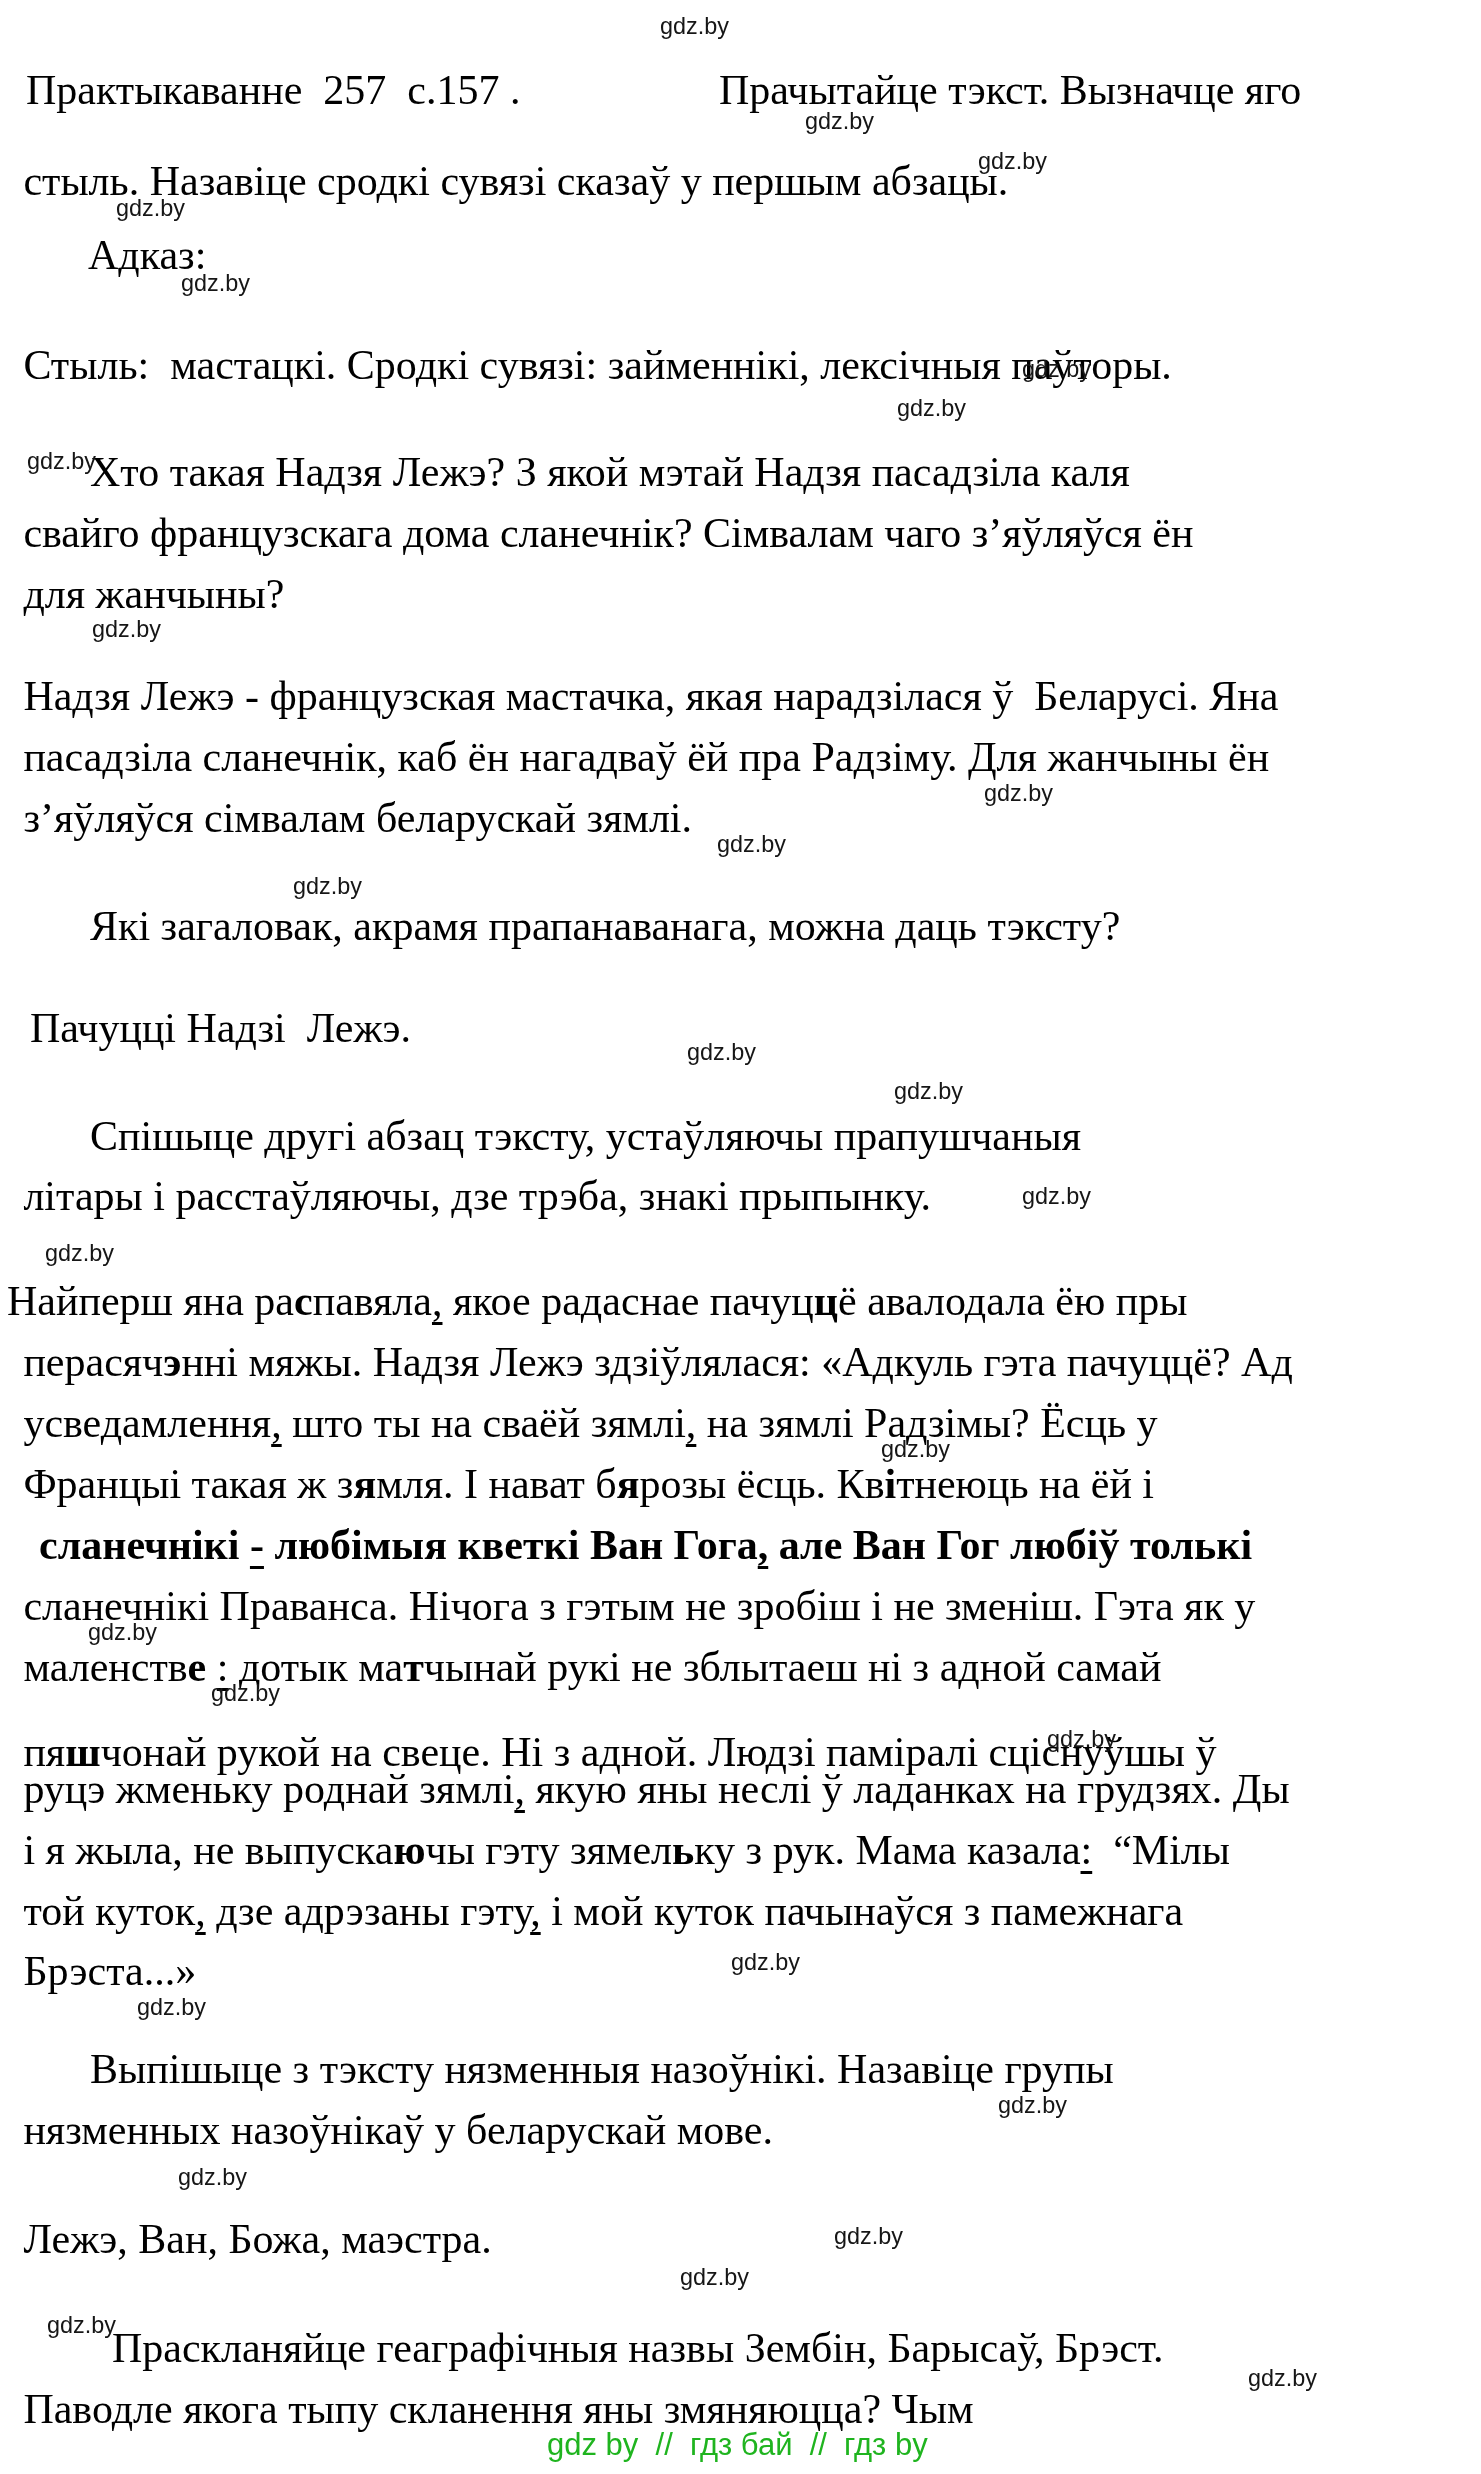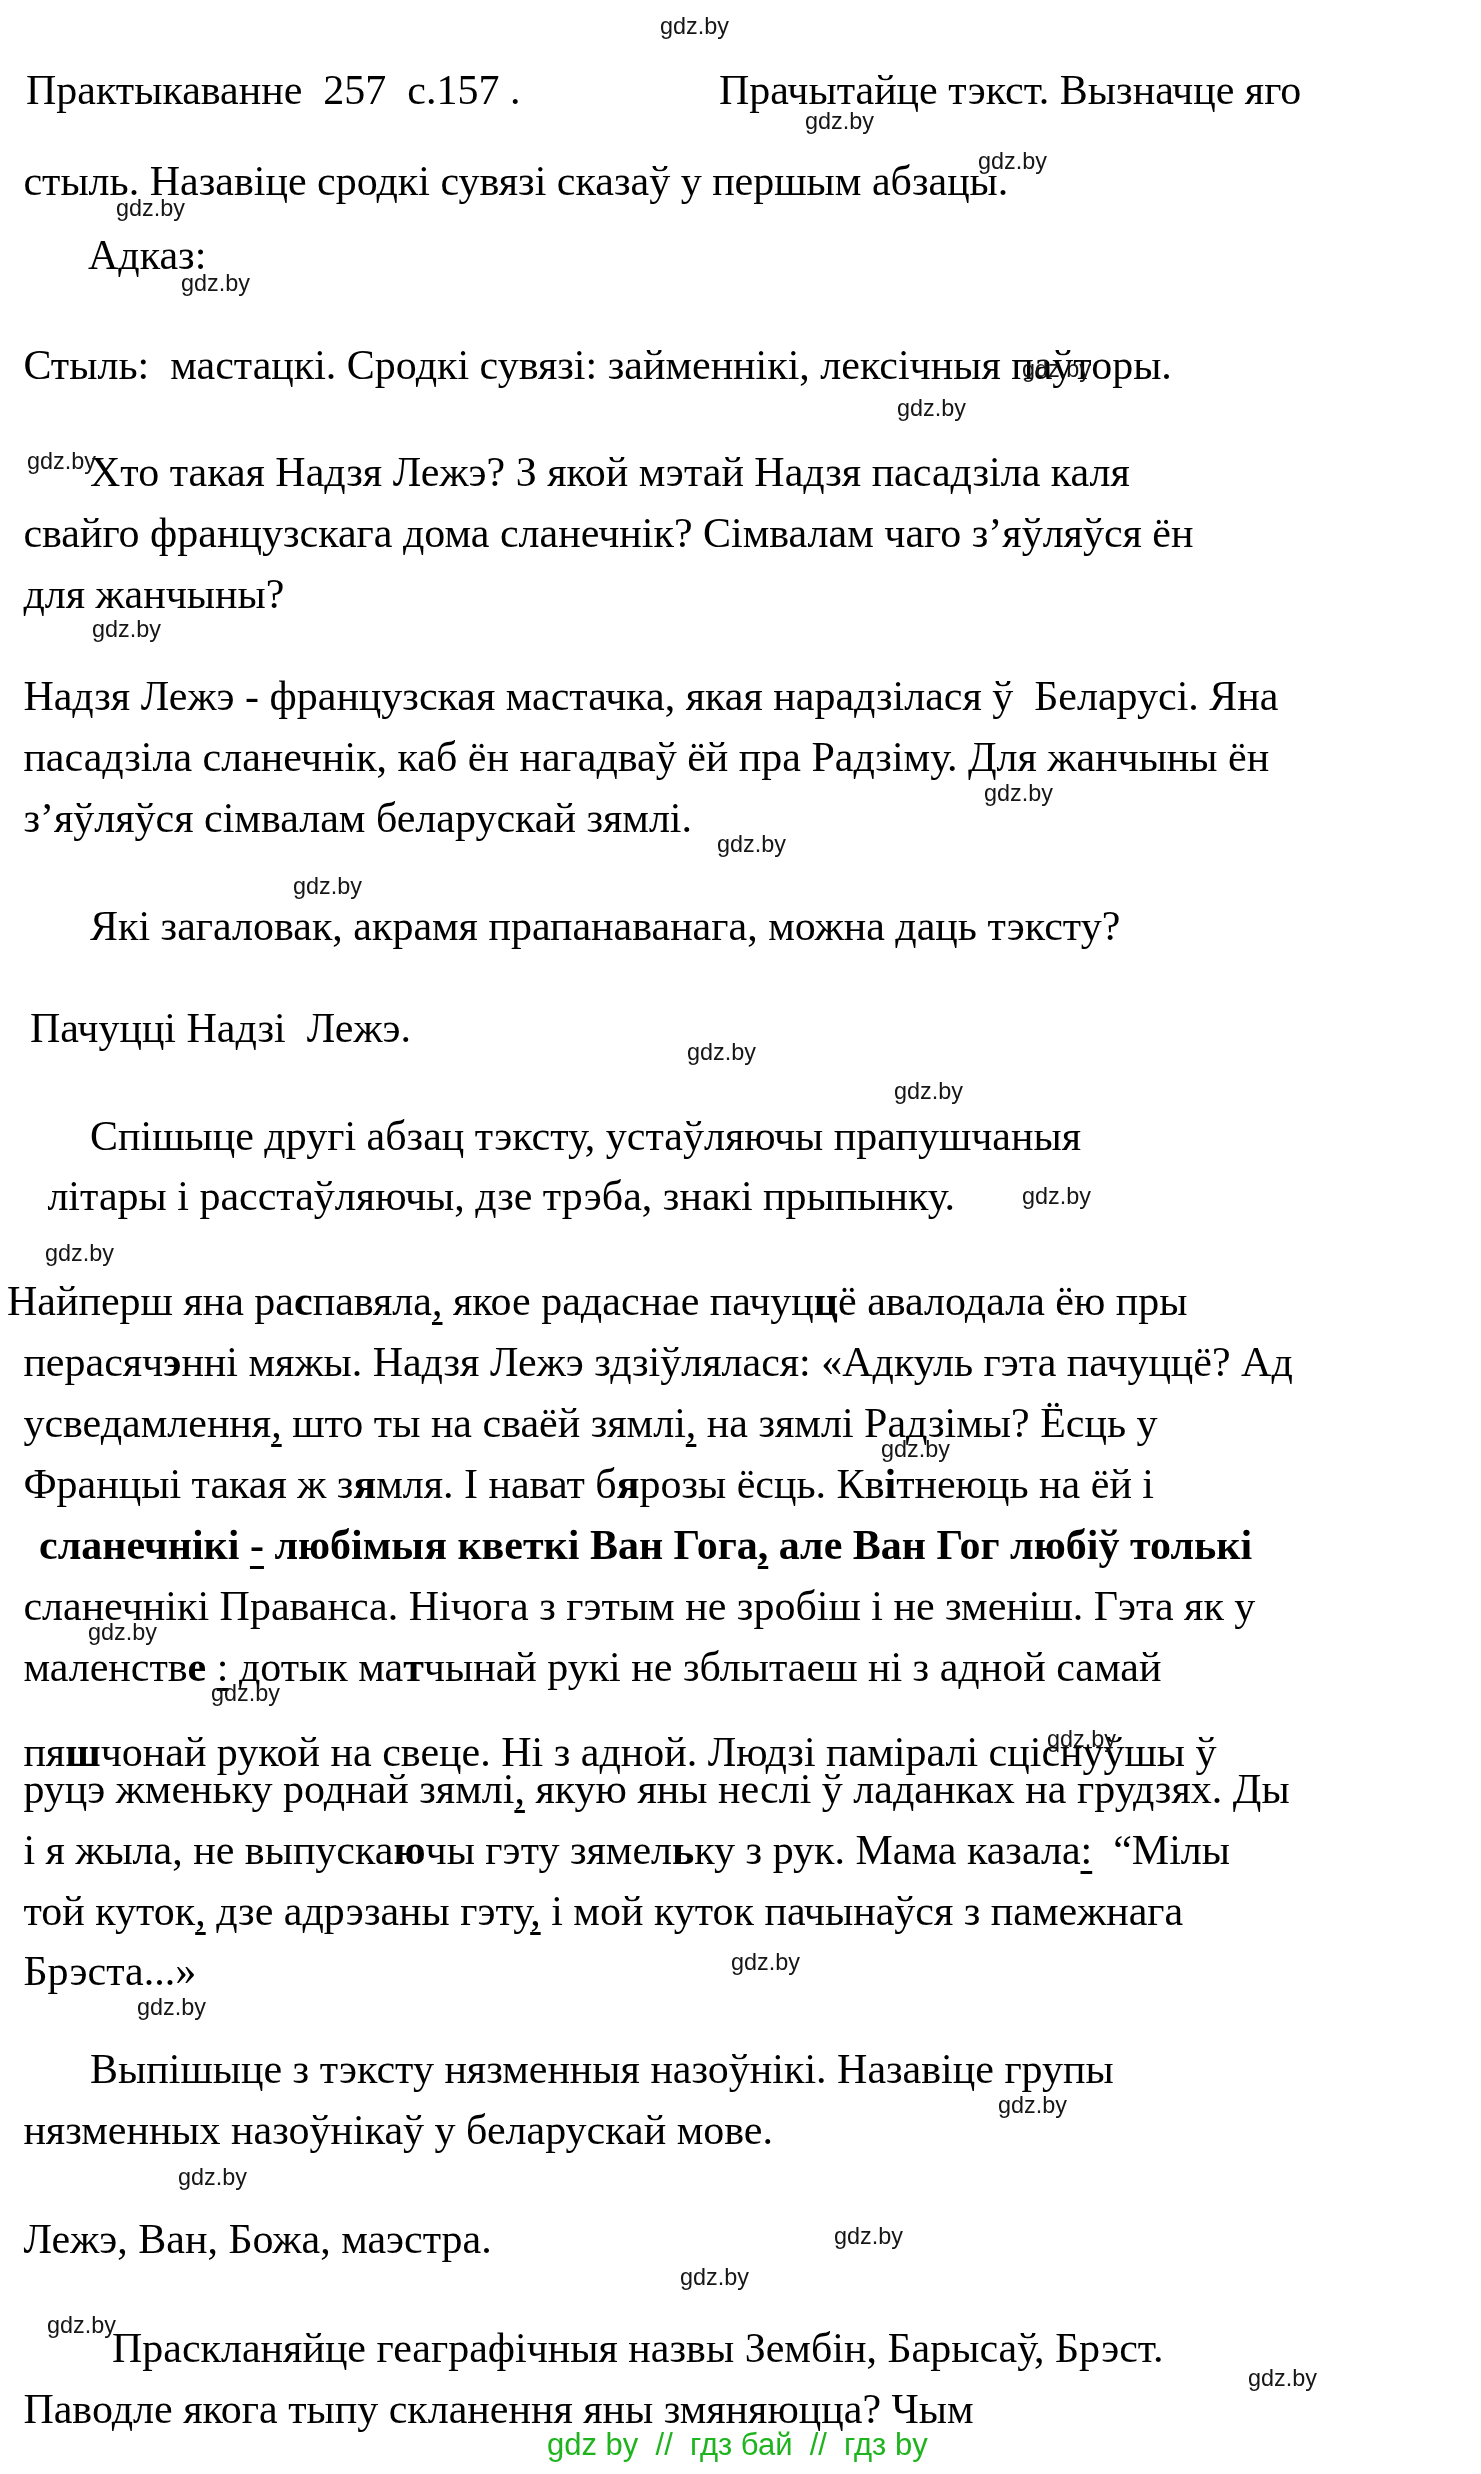--- a/index.html
+++ b/index.html
@@ -51,21 +51,21 @@
       <div class="line" style="left: 23.4px; top: 341px;"><span class="seg">Стыль:  мастацкі. Сродкі сувязі: займеннікі, лексічныя паўторы.</span></div>
       <div class="line bold" style="left: 90px; top: 448px;"><span class="seg">Хто такая Надзя Лежэ? З якой мэтай Надзя пасадзіла каля</span></div>
       <div class="line bold" style="left: 23.4px; top: 509px;"><span class="seg">свайго французскага дома сланечнік? Сімвалам чаго з’яўляўся ён</span></div>
       <div class="line bold" style="left: 23.4px; top: 570px;"><span class="seg">для жанчыны?</span></div>
       <div class="line" style="left: 23.4px; top: 672px;"><span class="seg">Надзя Лежэ - французская мастачка, якая нарадзілася ў  Беларусі. Яна</span></div>
       <div class="line" style="left: 23.4px; top: 733px; font-family: Liberation Serif, serif;"><span class="seg">пасадзіла сланечнік, каб ён нагадваў ёй пра Радзіму. Для жанчыны ён</span></div>
       <div class="line" style="left: 23.4px; top: 794px;"><span class="seg">з’яўляўся сімвалам беларускай зямлі.</span></div>
       <div class="line bold" style="left: 90px; top: 902px;"><span class="seg">Які загаловак, акрамя прапанаванага, можна даць тэксту?</span></div>
       <div class="line" style="left: 30px; top: 1004px;"><span class="seg">Пачуцці Надзі  Лежэ.</span></div>
       <div class="line bold" style="left: 90px; top: 1112px;"><span class="seg">Спішыце другі абзац тэксту, устаўляючы прапушчаныя</span></div>
-      <div class="line bold" style="left: 23.4px; top: 1172px; margin-left: 24px;"><span class="seg">літары і расстаўляючы, дзе трэба, знакі прыпынку.</span></div>
+      <div class="line bold" style="left: 23.4px; top: 1172px;"><span class="seg">літары і расстаўляючы, дзе трэба, знакі прыпынку.</span></div>
       <div class="line" style="left: 7px; top: 1277px;"><span class="seg">Найперш яна ра</span><span class="seg b">с</span><span class="seg">павяла</span><span class="seg u">,</span><span class="seg"> якое радаснае пачуц</span><span class="seg b">ц</span><span class="seg">ё авалодала ёю пры</span></div>
       <div class="line" style="left: 23.4px; top: 1338px;"><span class="seg">перасяч</span><span class="seg b">э</span><span class="seg">нні мяжы. Надзя Лежэ здзіўлялася: «Адкуль гэта пачуццё? Ад</span></div>
       <div class="line" style="left: 23.4px; top: 1399px;"><span class="seg">усведамлення</span><span class="seg u">,</span><span class="seg"> што ты на сваёй зямлі</span><span class="seg u">,</span><span class="seg"> на зямлі Радзімы? Ёсць у</span></div>
       <div class="line" style="left: 23.4px; top: 1460px;"><span class="seg">Францыі такая ж з</span><span class="seg b">я</span><span class="seg">мля. І нават б</span><span class="seg b">я</span><span class="seg">розы ёсць. Кв</span><span class="seg b">і</span><span class="seg">тнеюць на ёй і</span></div>
       <div class="line" style="left: 39px; top: 1521px; font-weight: bold;"><span class="seg">сланечнікі </span><span class="seg u">-</span><span class="seg"> любімыя кветкі Ван Гога</span><span class="seg u">,</span><span class="seg"> але Ван Гог любіў толькі</span></div>
       <div class="line" style="left: 23.4px; top: 1582px;"><span class="seg">сланечнікі Праванса. Нічога з гэтым не зробіш і не зменіш. Гэта як у</span></div>
       <div class="line" style="left: 23.4px; top: 1643px;"><span class="seg">маленств</span><span class="seg b">е</span><span class="seg"> </span><span class="seg u">:</span><span class="seg"> дотык ма</span><span class="seg b">т</span><span class="seg">чынай рукі не зблытаеш ні з адной самай</span></div>
       <div class="line" style="left: 23.4px; top: 1728px;"><span class="seg">пя</span><span class="seg b">ш</span><span class="seg">чонай рукой на свеце. Ні з адной. Людзі паміралі сціснуўшы ў</span></div>
       <div class="line" style="left: 23.4px; top: 1765px;"><span class="seg">руцэ жменьку роднай зямлі</span><span class="seg u">,</span><span class="seg"> якую яны неслі ў ладанках на грудзях. Ды</span></div>
       <div class="line" style="left: 23.4px; top: 1826px;"><span class="seg">і я жыла, не выпуска</span><span class="seg b">ю</span><span class="seg">чы гэту зямел</span><span class="seg b">ь</span><span class="seg">ку з рук. Мама казала</span><span class="seg u">:</span><span class="seg">  “Мілы</span></div>

